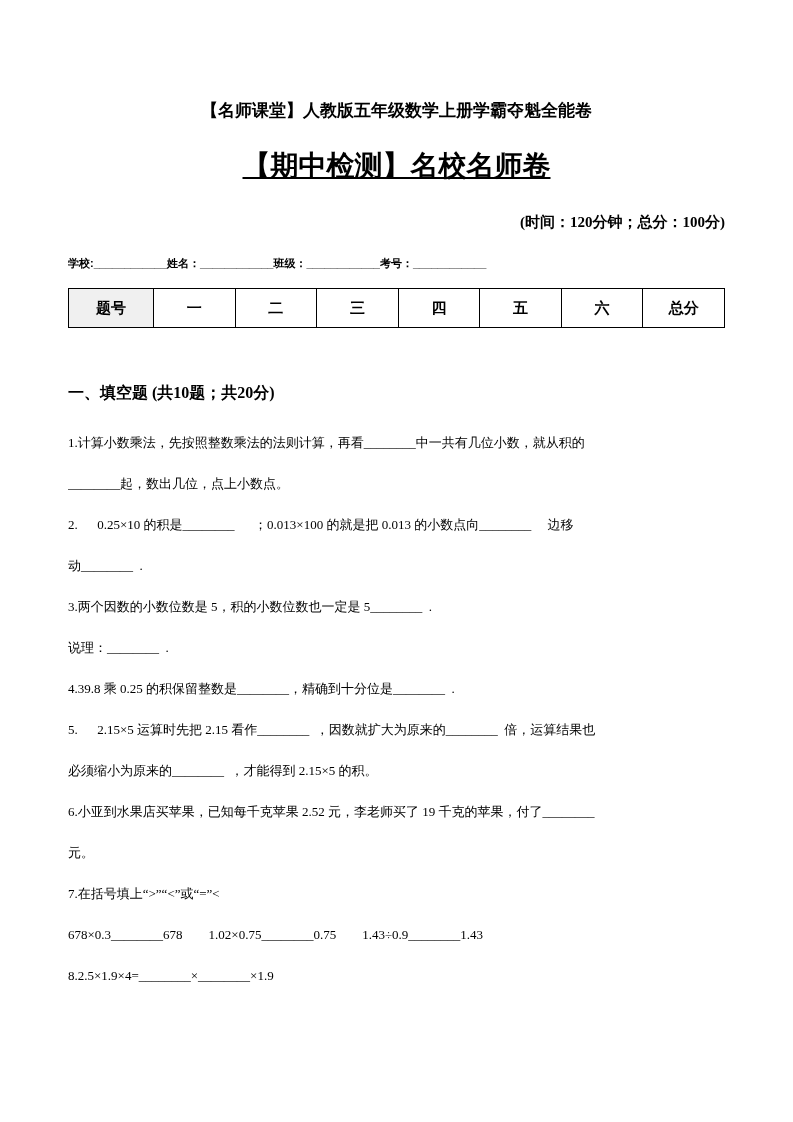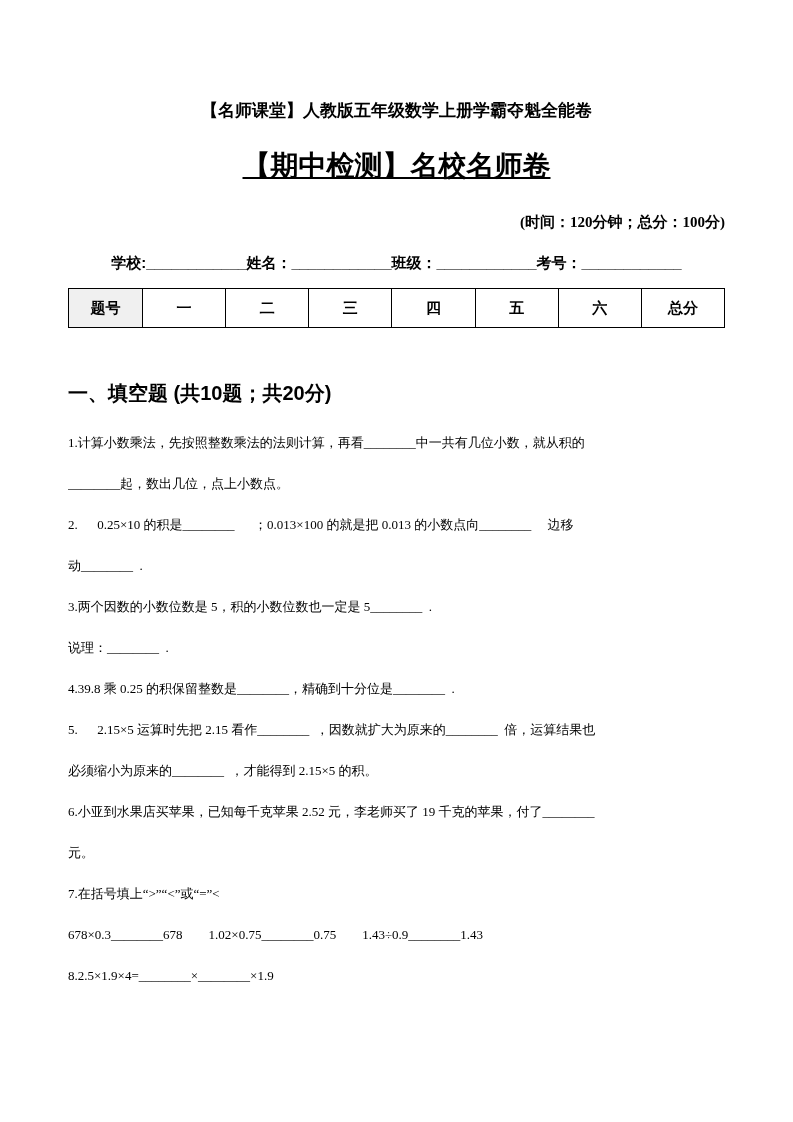--- a/index.html
+++ b/index.html
@@ -33,24 +33,23 @@
     text-decoration: underline;
   }
   .subtitle {
     text-align: right;
     font-weight: bold;
     font-size: 15px;
     line-height: 20px;
     margin-top: 26px;
   }
   .info-line {
-    text-align: center;
     font-family: "Liberation Sans", "DejaVu Sans", sans-serif;
     font-weight: bold;
-    font-size: 15px;
+    font-size: 11px;
     line-height: 22px;
     margin-top: 20px;
     white-space: pre;
   }
 
   table.score-table {
     width: 100%;
     border-collapse: collapse;
     margin-top: 14px;
     table-layout: fixed;
@@ -58,28 +57,28 @@
   table.score-table td {
     border: 1px solid #000000;
     height: 39px;
     text-align: center;
     vertical-align: middle;
     font-family: "Liberation Sans", "DejaVu Sans", sans-serif;
     font-weight: bold;
     font-size: 15px;
   }
   table.score-table td.label-cell {
-    width: 74px;
+    width: 85px;
     background: #f0f0f0;
   }
 
   .heading {
-    font-family: Liberation Sans, sans-serif;
+    font-family: Liberation Serif, serif;
     font-weight: bold;
-    font-size: 20px;
+    font-size: 16px;
     line-height: 22px;
     margin-top: 54px;
     margin-bottom: 18px;
   }
   .q-line {
     height: 41px;
     line-height: 41px;
     font-size: 13px;
     white-space: pre;
     overflow: hidden;

